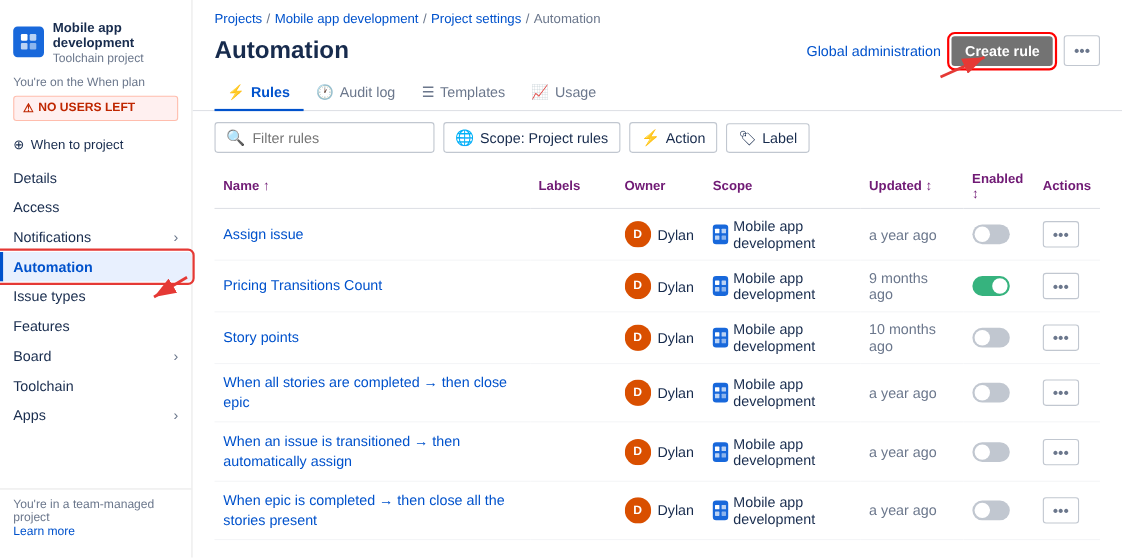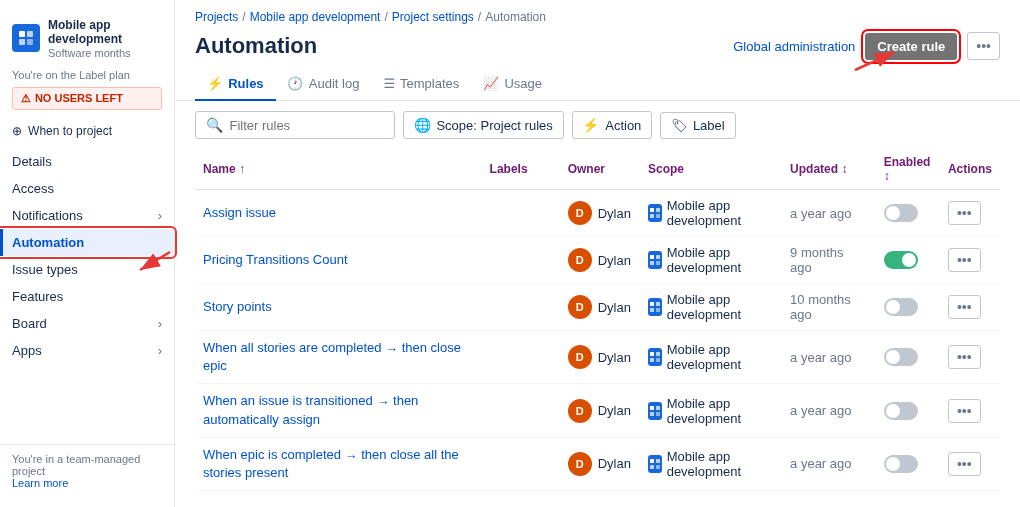--- a/index.html
+++ b/index.html
@@ -312,24 +312,24 @@
     <div class="sidebar-app-icon">
       <svg width="18" height="18" viewBox="0 0 18 18" fill="none">
         <rect x="2" y="2" width="6" height="6" rx="1" fill="white"></rect>
         <rect x="10" y="2" width="6" height="6" rx="1" fill="white" opacity="0.7"></rect>
         <rect x="2" y="10" width="6" height="6" rx="1" fill="white" opacity="0.7"></rect>
         <rect x="10" y="10" width="6" height="6" rx="1" fill="white" opacity="0.5"></rect>
       </svg>
     </div>
     <div>
       <div class="sidebar-app-title">Mobile app development</div>
-      <div class="sidebar-app-subtitle">Software months</div>
-    </div>
-  </div>
-  <div class="sidebar-plan">You're on the Label plan</div>
+      <div class="sidebar-app-subtitle">Toolchain project</div>
+    </div>
+  </div>
+  <div class="sidebar-plan">You're on the When plan</div>
   <div class="sidebar-no-users">
     <span>⚠</span>
     <span>NO USERS LEFT</span>
   </div>
   <div class="sidebar-back">
     <span>⊕</span>
     <span>When to project</span>
   </div>
 
   <div class="sidebar-nav-item">
@@ -347,20 +347,23 @@
   </div>
   <div class="sidebar-nav-item">
     <span>Issue types</span>
   </div>
   <div class="sidebar-nav-item">
     <span>Features</span>
   </div>
   <div class="sidebar-nav-item" style="display:flex;justify-content:space-between;padding-left:12px;">
     <span>Board</span>
     <span style="color:#6b778c;">›</span>
+  </div>
+  <div class="sidebar-nav-item">
+    <span>Toolchain</span>
   </div>
   <div class="sidebar-nav-item" style="display:flex;justify-content:space-between;">
     <span>Apps</span>
     <span style="color:#6b778c;">›</span>
   </div>
 
   <div class="sidebar-footer">
     <div>You're in a team-managed project</div>
     <a>Learn more</a>
   </div>

